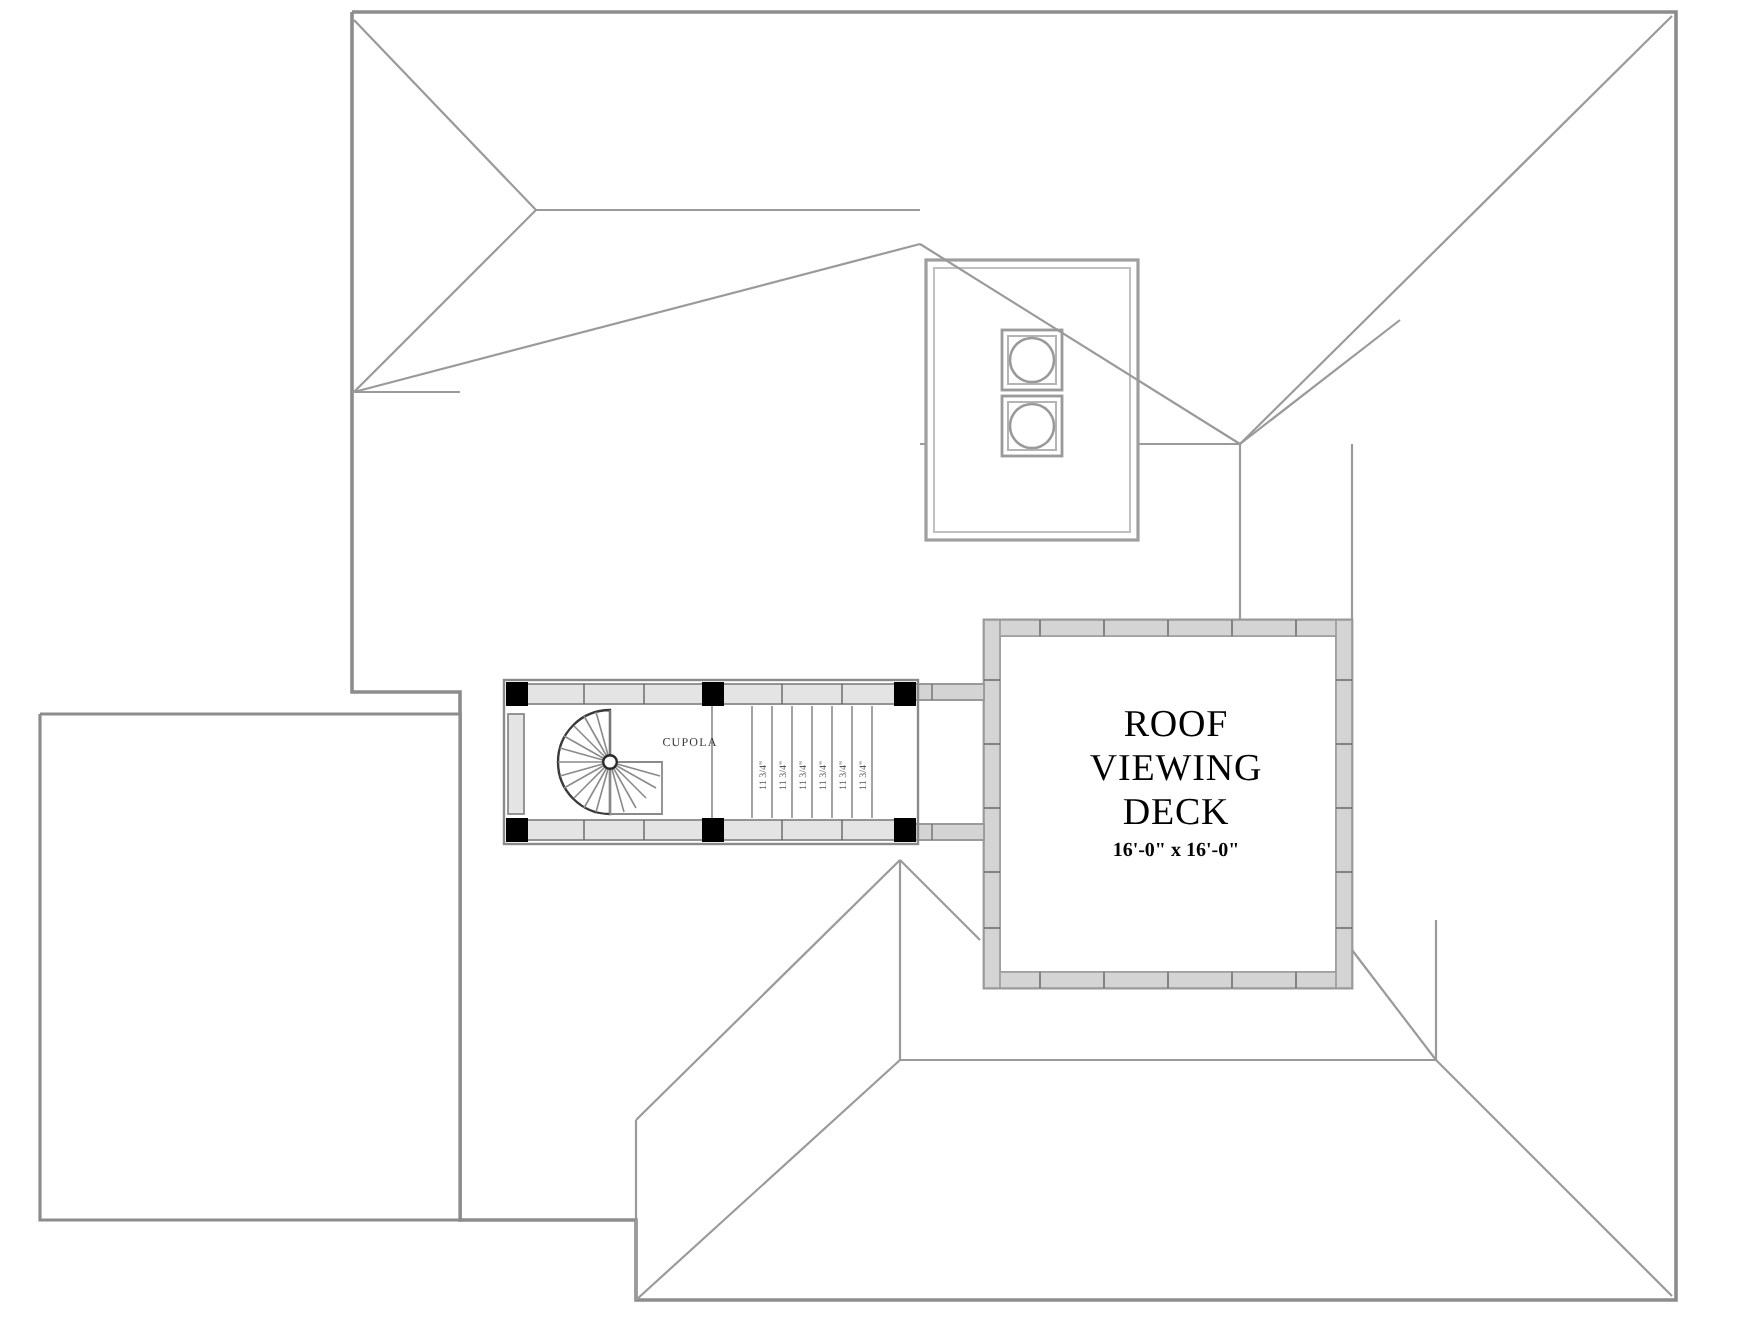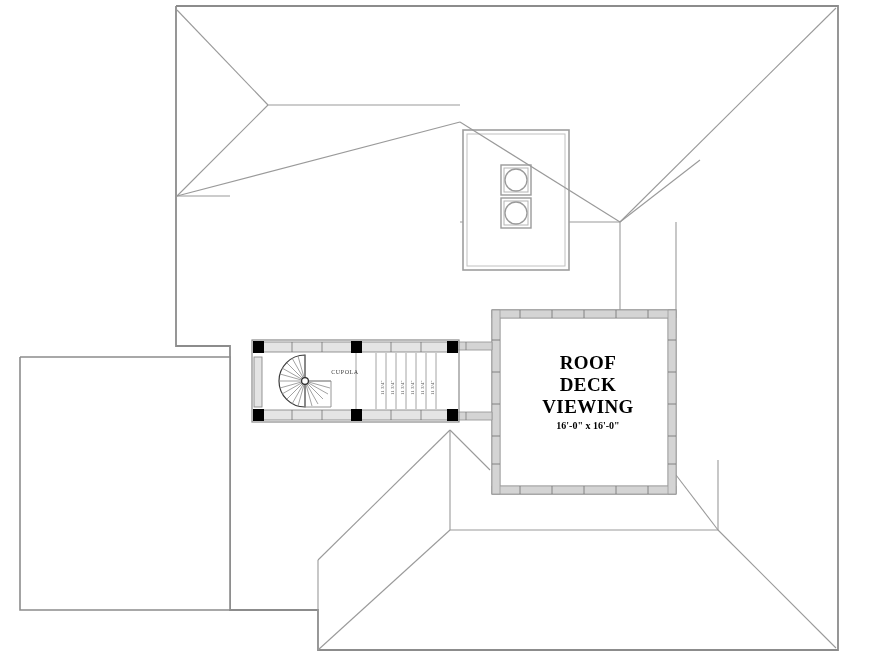--- a/index.html
+++ b/index.html
@@ -37,21 +37,21 @@
     height: 664px;
     pointer-events: none;
   }
   .deck-label {
     position: absolute;
     left: 498px;
     top: 352px;
     width: 180px;
     text-align: center;
     font-family: "Liberation Serif", serif;
-    font-weight: bold;
+    font-weight: normal;
     font-size: 19px;
     line-height: 22px;
     letter-spacing: 0.4px;
     color: #000000;
   }
   .deck-dims {
     position: absolute;
     left: 498px;
     top: 420px;
     width: 180px;
@@ -280,22 +280,22 @@
       <line x1="426" y1="353" x2="426" y2="409"></line>
       <line x1="436" y1="353" x2="436" y2="409"></line>
     </g>
 
   </svg>
 
   <div class="label-layer">
 
     <div class="deck-label">
       <div>ROOF</div>
+      <div>VIEWING</div>
       <div>DECK</div>
-      <div>VIEWING</div>
     </div>
 
     <div class="deck-dims">16'-0" x 16'-0"</div>
 
     <div class="cupola-label">CUPOLA</div>
 
     <div id="riser-labels">
         <div class="riser-label" style="left: 380px; top: 395px;">11 3/4"</div>
         <div class="riser-label" style="left: 390px; top: 395px;">11 3/4"</div>
         <div class="riser-label" style="left: 400px; top: 395px;">11 3/4"</div>

